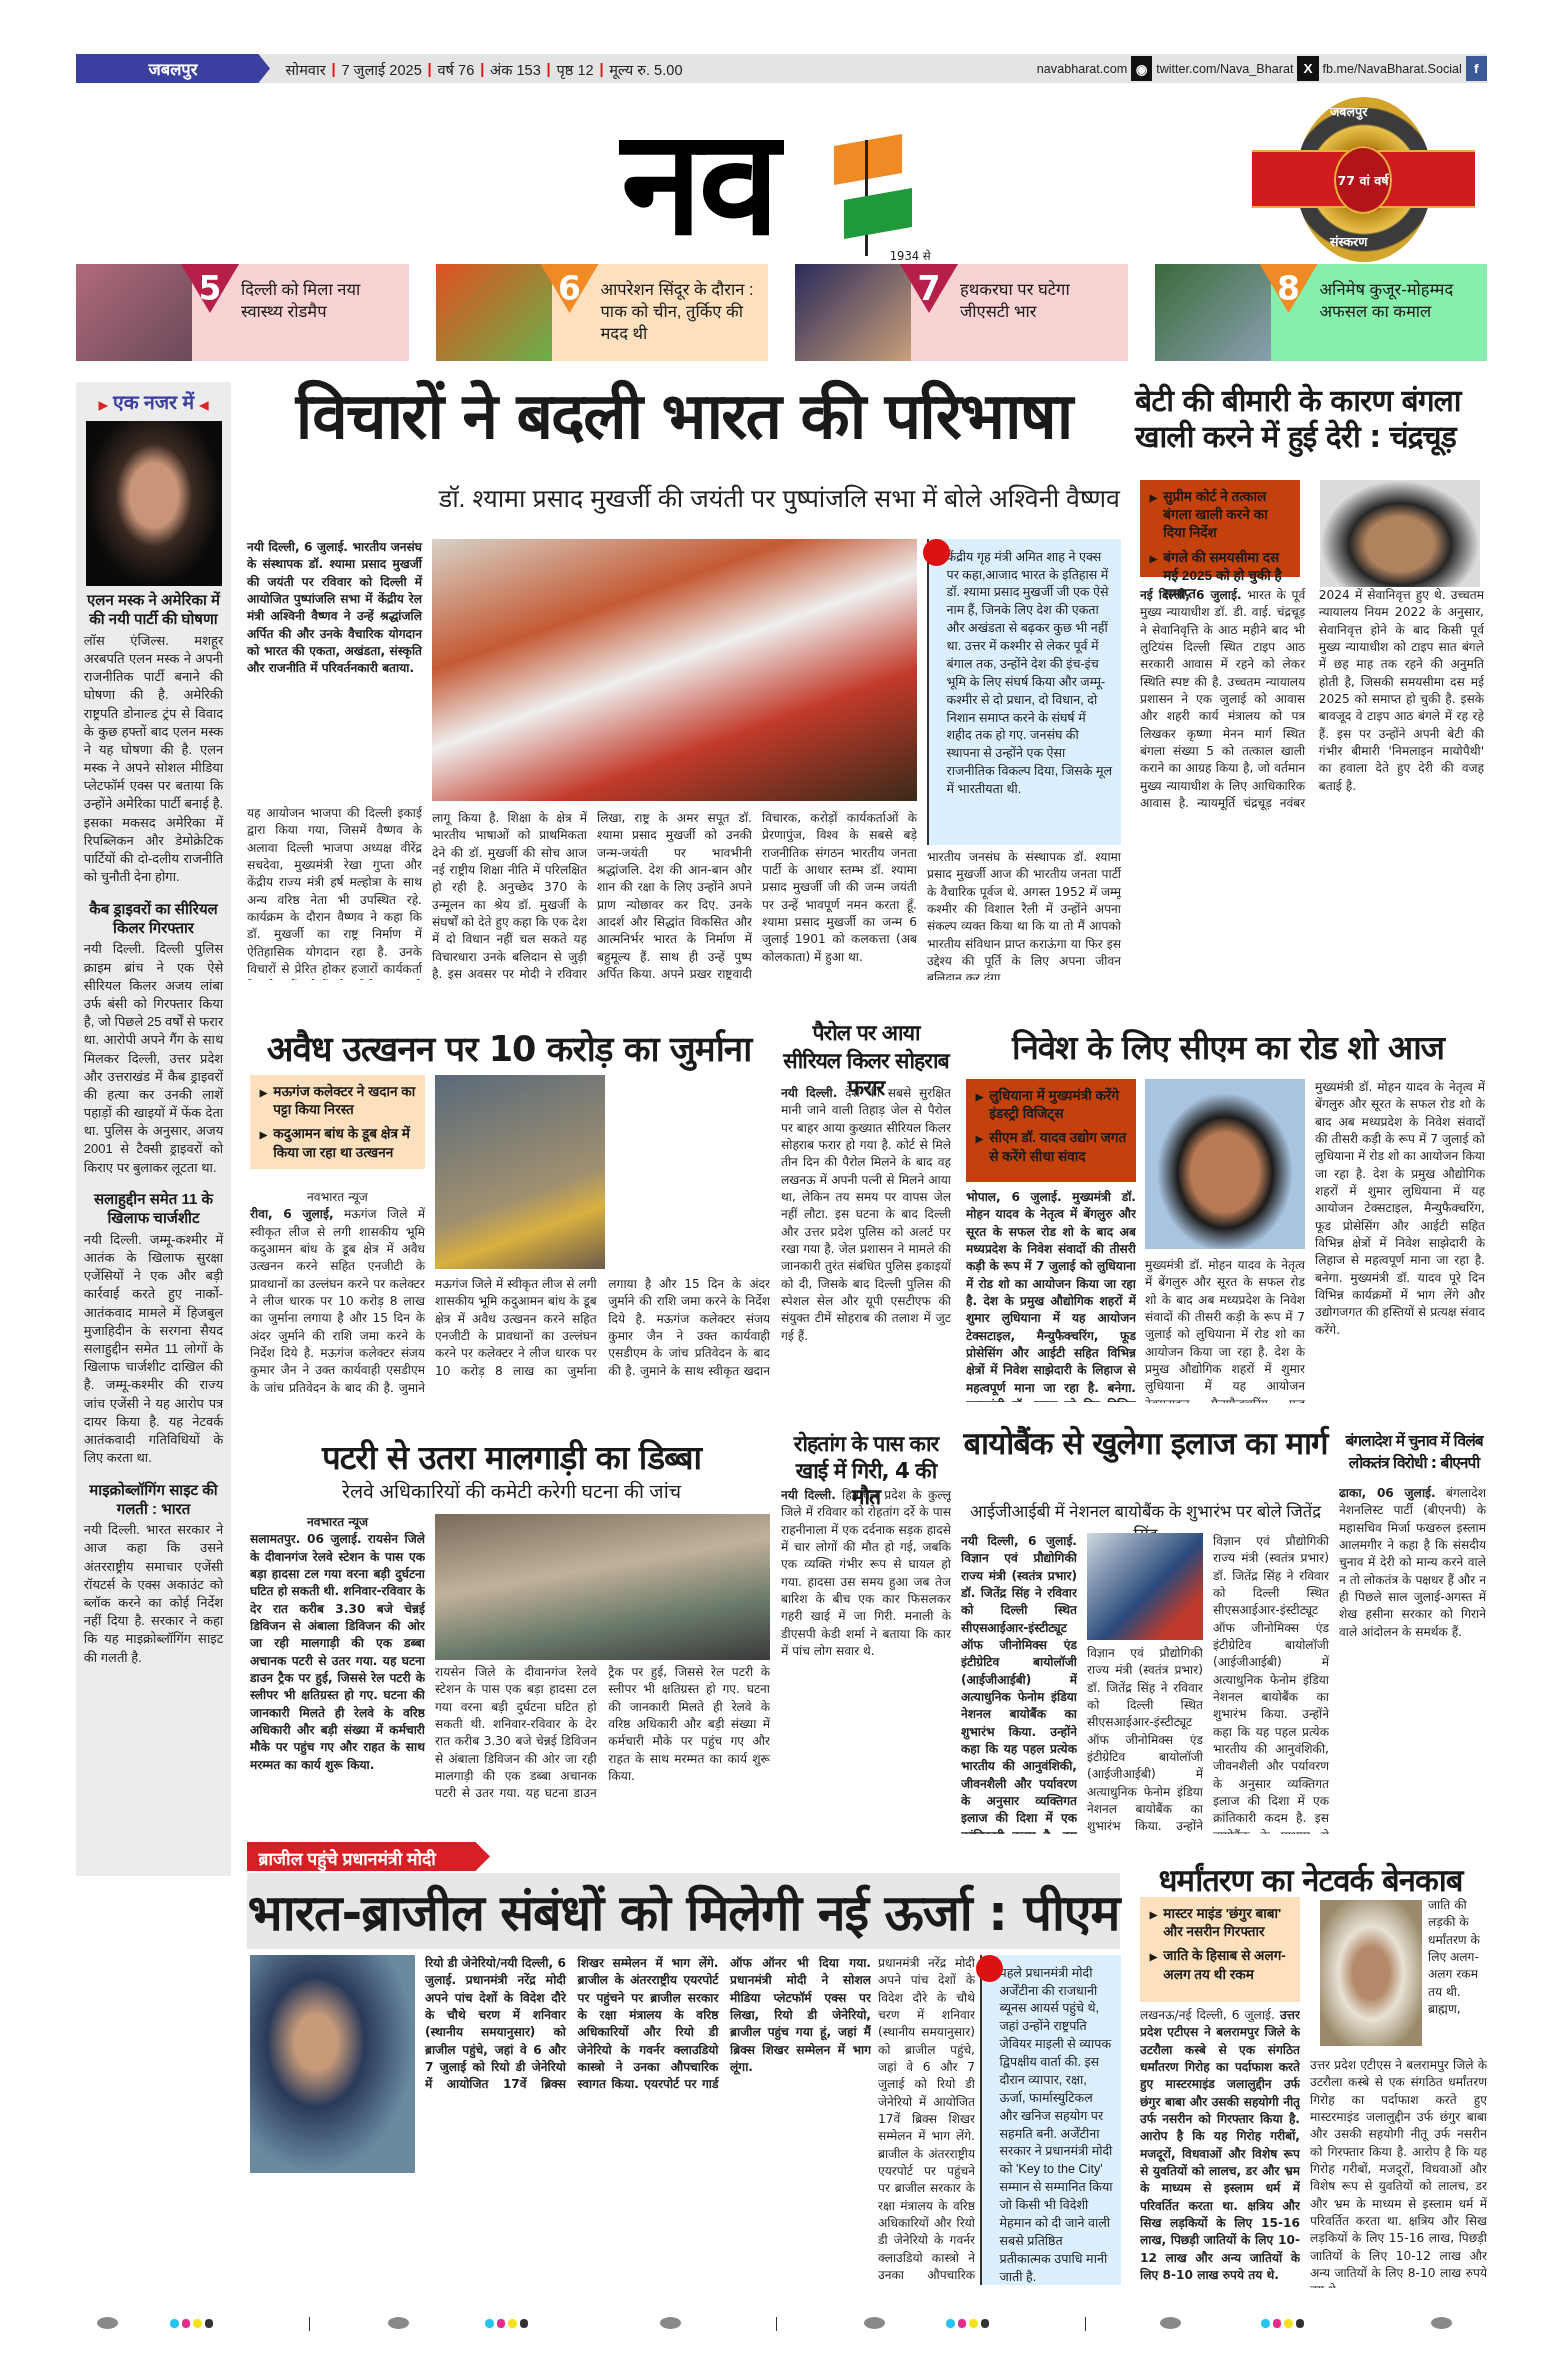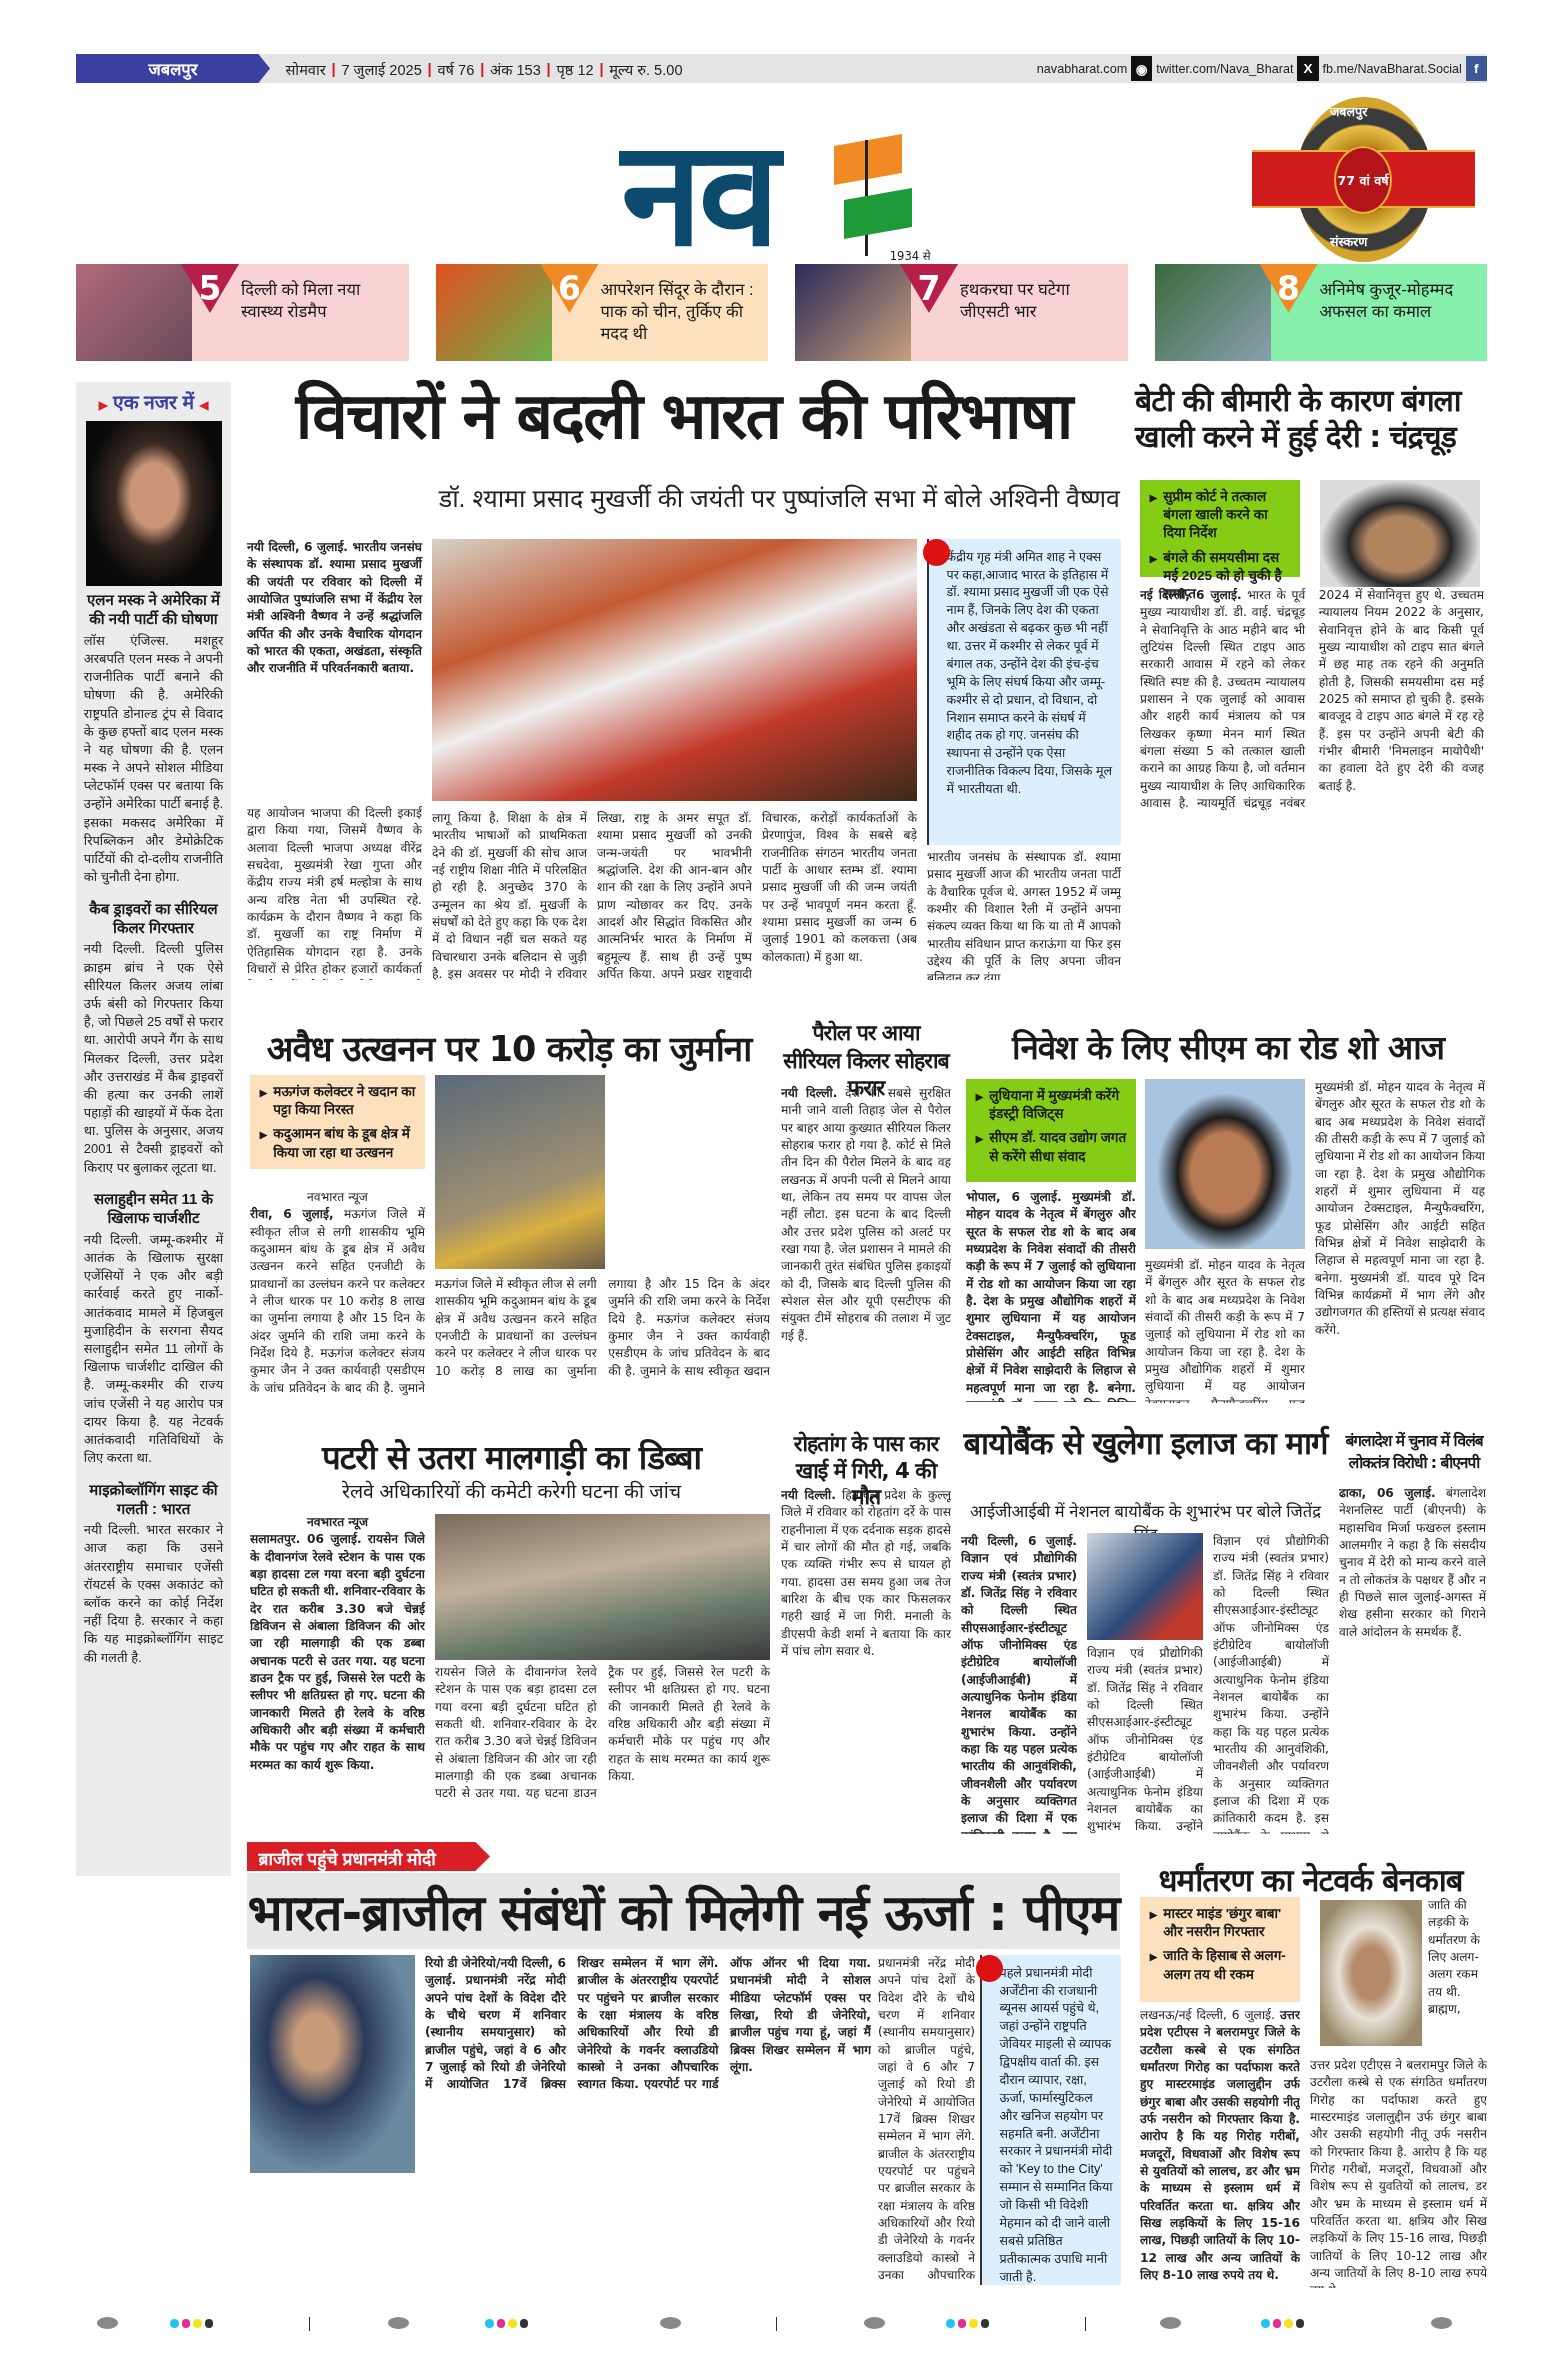--- a/index.html
+++ b/index.html
@@ -6,21 +6,21 @@
 body{width:1553px;height:2375px;background:#fff;font-family:"DejaVu Sans",sans-serif;color:#1a1a1a;position:relative;overflow:hidden}
 .abs{position:absolute}
 .topbar{left:76px;top:54px;width:1411px;height:29px;background:#e4e4e4;display:flex;align-items:center;font-family:"Liberation Sans",sans-serif;font-size:14.6px}
 .city{background:#3a3fa0;color:#fff;height:29px;width:194px;display:flex;align-items:center;justify-content:center;font-weight:bold;font-size:16.5px;clip-path:polygon(0 0,94% 0,100% 50%,94% 100%,0 100%)}
 .meta{display:flex;gap:5.8px;margin-left:15.5px;align-items:center;color:#222}
 .meta .sep{color:#d11;font-weight:bold}
 .social{margin-left:auto;display:flex;align-items:center;gap:3.9px;font-size:12.6px;color:#222}
 .ico{width:21.3px;height:25px;background:#111;color:#fff;display:inline-flex;align-items:center;justify-content:center;font-size:13.6px;font-weight:bold}
 .ico.fb{background:#3b5998}
 .masthead{left:349px;top:97px;width:854px;height:194px;display:flex;align-items:center;justify-content:center;gap:29px}
-.mh-word{font-family:Liberation Sans, sans-serif;font-weight:900;font-size:146px;line-height:1;color:#0c4a6e;letter-spacing:-3.9px}
+.mh-word{font-family:Liberation Mono, monospace;font-weight:900;font-size:146px;line-height:1;color:#000000;letter-spacing:-3.9px}
 .logo-flag{width:126px;height:146px;position:relative}
 .logo-flag .o{position:absolute;left:29px;top:19.4px;width:68px;height:39px;background:#f08a24;transform:skewY(-10deg)}
 .logo-flag .g{position:absolute;left:39px;top:73px;width:68px;height:39px;background:#1f9a3a;transform:skewY(-10deg)}
 .logo-flag .pole{position:absolute;left:60px;top:19.4px;width:2.9px;height:116px;background:#222}
 .logo-flag .yr{position:absolute;right:0;bottom:3.9px;font-size:11.6px}
 .badge{left:1252px;top:97px;width:223px;height:165px}
 .badge .ring{position:absolute;left:44px;top:0;width:136px;height:165px;border-radius:50%;background:radial-gradient(circle,#c22 30%,#b88a1a 32%,#e9c04a 50%,#3b3b3b 52%,#3b3b3b 66%,#d3a52c 68%)}
 .badge .ribbon{position:absolute;left:0;top:53px;width:223px;height:58px;background:#d01c1c;border-top:2.9px solid #e6b33a;border-bottom:2.9px solid #e6b33a}
 .badge .num{position:absolute;left:82px;top:49px;width:58px;height:68px;border-radius:50%;background:#b3141a;border:2.9px solid #e6b33a;color:#fff;font-weight:bold;font-size:27px;display:flex;align-items:center;justify-content:center}
 .badge .top{position:absolute;left:78px;top:5.8px;color:#fff;font-size:12.6px;font-weight:bold}
@@ -41,21 +41,21 @@
 .sb-title{font-weight:bold;font-size:15px;text-align:center;line-height:1.25;margin:5.8px 0 2.9px}
 .sb-text{font-size:13px;line-height:1.4;text-align:justify;color:#222}
 .hl-main{left:247px;top:383px;width:873px;font-family:"DejaVu Sans",sans-serif;font-weight:900;font-size:64px;line-height:1.05;letter-spacing:-1.9px;color:#1a1a1a;text-align:center}
 .hl-sub{left:247px;top:480px;width:873px;font-size:25px;text-align:right;color:#222;font-family:"Liberation Sans",sans-serif}
 .col-text{font-size:12.2px;line-height:1.42;text-align:justify;color:#222;font-family:"DejaVu Sans",sans-serif}
 .col-text b{font-weight:bold}
 .photo{background:linear-gradient(160deg,#d7d2c8 0%,#c45a34 30%,#efefef 48%,#c23a2a 70%,#3a2a1a 100%)}
 .quote{left:927px;top:539px;width:194px;height:306px;background:#dcefff;padding:9.7px 7.8px 7.8px 17.5px;font-size:12.6px;line-height:1.42;font-family:"Liberation Sans",sans-serif;border-left:2.9px solid #333}
 .quote .qmark{position:absolute;left:-5.8px;top:0;width:27px;height:27px;background:#d11;border-radius:50%}
 .cj-title{left:1135px;top:383px;width:351px;font-weight:900;font-size:30px;line-height:1.2;letter-spacing:-1px}
-.bullets{background:#84cc16;padding:7.8px 9.7px;font-family:"Liberation Sans",sans-serif;font-weight:bold;font-size:13.6px;line-height:1.35}
+.bullets{background:#c2410c;padding:7.8px 9.7px;font-family:"Liberation Sans",sans-serif;font-weight:bold;font-size:13.6px;line-height:1.35}
 .bullets.peach{background:#fde0bd}
 .bullets li{list-style:none;margin-bottom:5.8px;padding-left:13.6px;position:relative}
 .bullets li::before{content:"\25B6";position:absolute;left:0;font-size:9.7px;top:2.9px}
 .hl2{font-weight:900;letter-spacing:-1px;color:#1a1a1a;text-align:center;font-family:"DejaVu Sans",sans-serif}
 .brazil-tag{left:247px;top:1842px;width:873px;height:29px;display:flex;font-family:"Liberation Sans",sans-serif;font-size:17.5px}
 .brazil-tag .red{background:#d81f26;color:#fff;font-weight:bold;padding:3.9px 11.6px;clip-path:polygon(0 0,94% 0,100% 50%,94% 100%,0 100%);width:243px}
 .brazil-tag .yel{background:#f5b50f;flex:1;padding:3.9px 17.5px;color:#222}
 .brazil-hl{left:247px;top:1873px;width:873px;height:76px;background:#e7e7e7;font-size:50px;display:flex;align-items:center;justify-content:center}
 .footer-marks{left:0;top:2317px;width:1553px;height:19.4px}
 .dot{position:absolute;width:21.3px;height:11.6px;border-radius:50%;background:#888;top:2}

